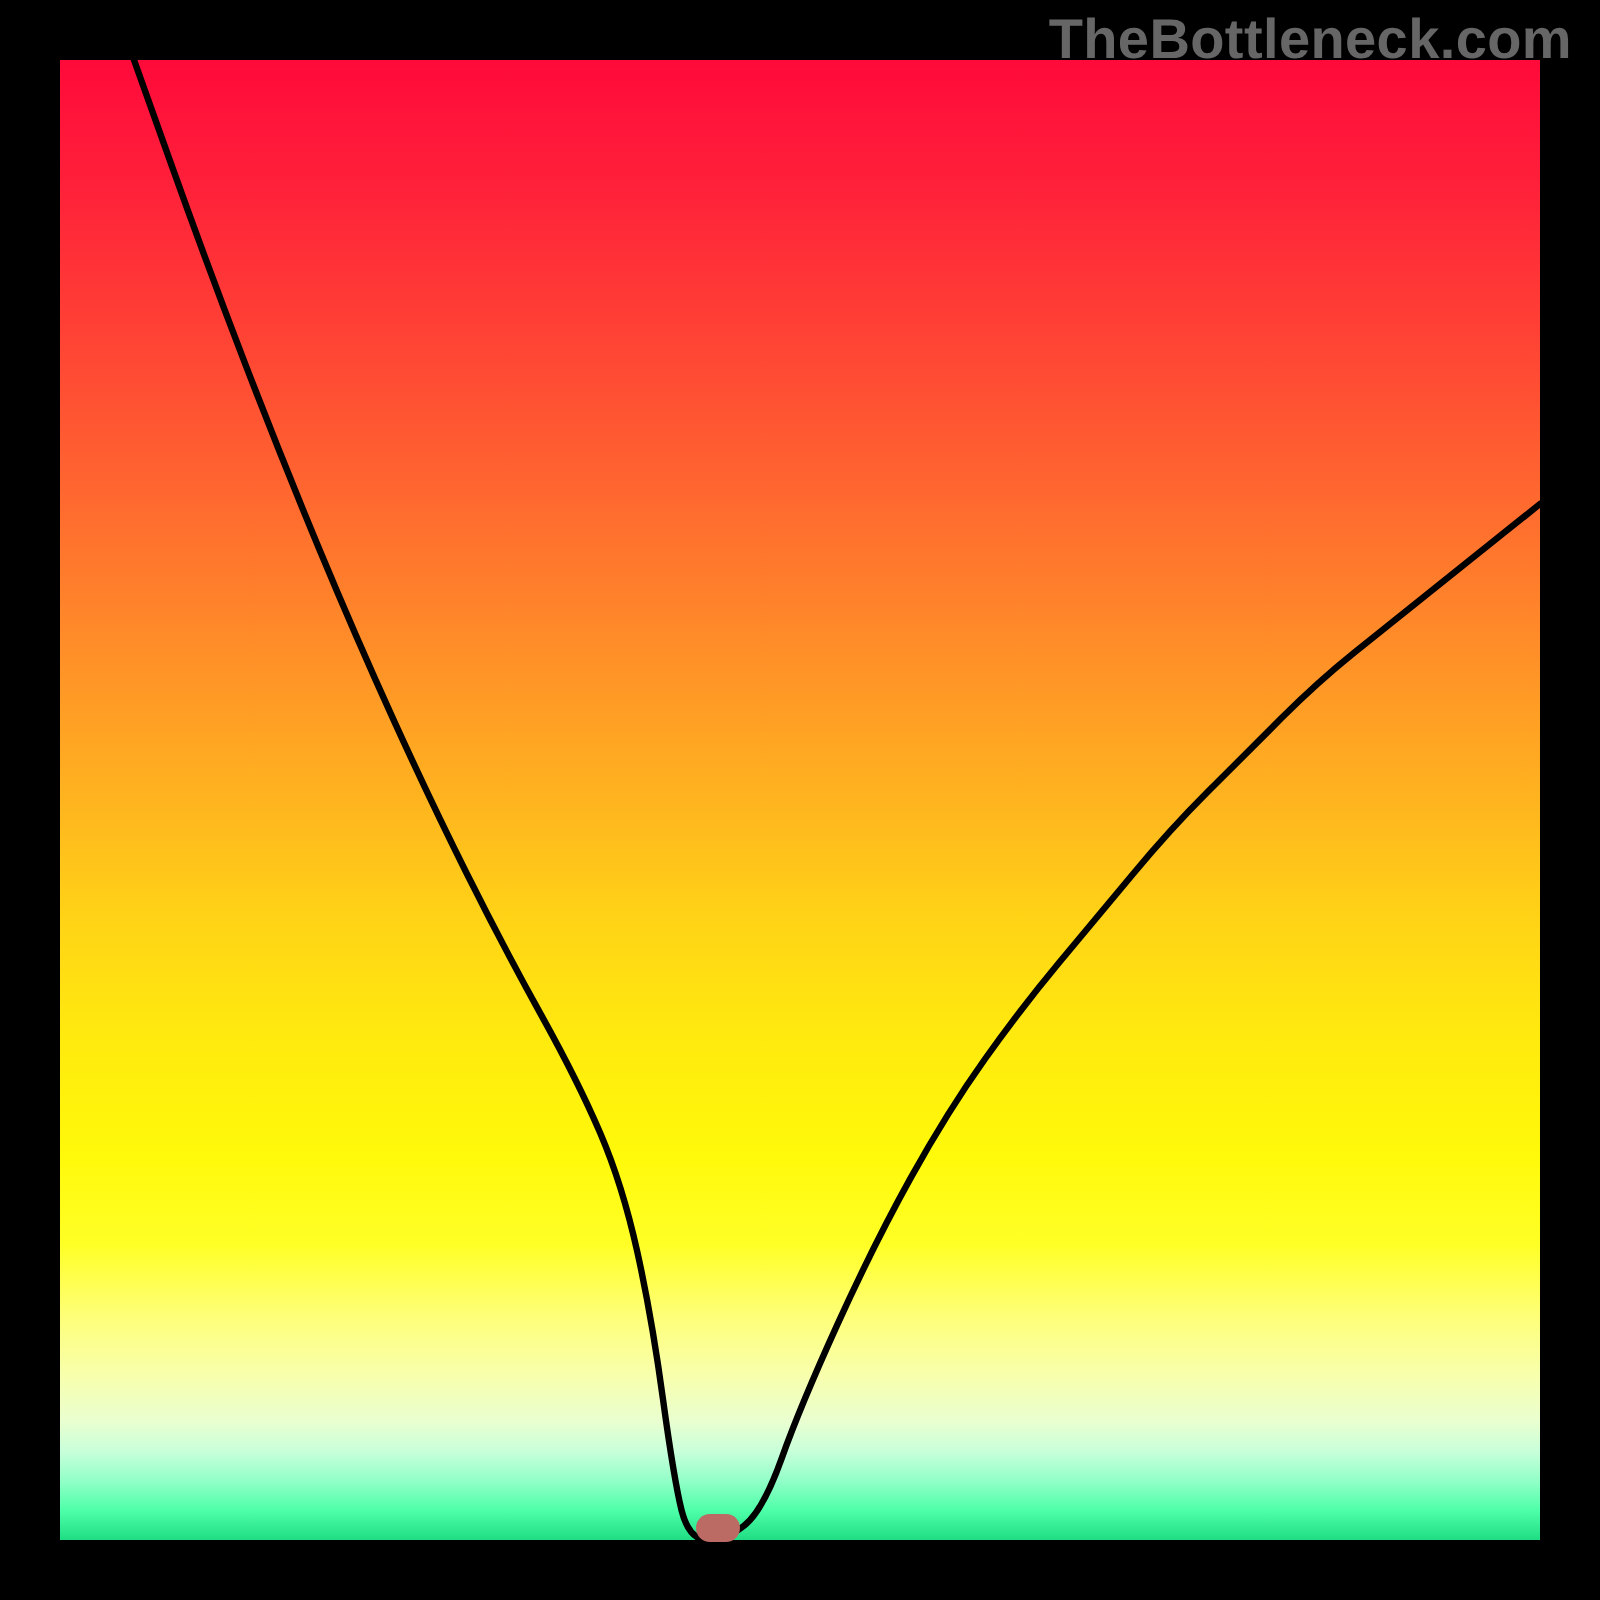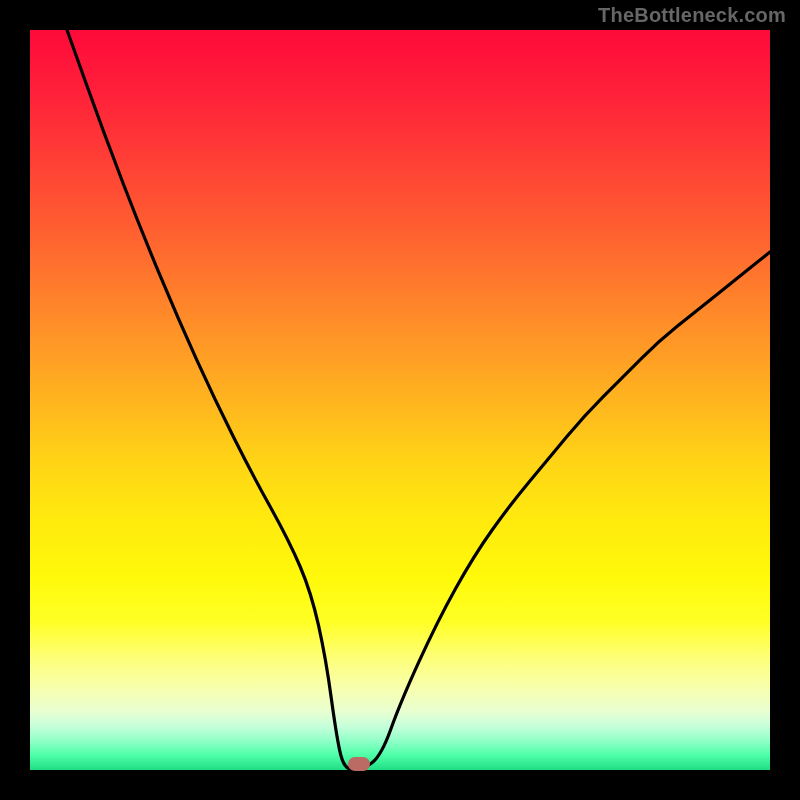--- a/index.html
+++ b/index.html
@@ -15,21 +15,21 @@
     position: relative;
     width: 800px;
     height: 800px;
     background: #000;
   }
   .watermark {
     position: absolute;
     top: 4px;
     right: 14px;
     color: #666;
-    font-size: 20px;
+    font-size: 28px;
     font-weight: 600;
     letter-spacing: 0.2px;
     user-select: none;
   }
   .plot-area {
     position: absolute;
     left: 30px;
     top: 30px;
     width: 740px;
     height: 740px;

